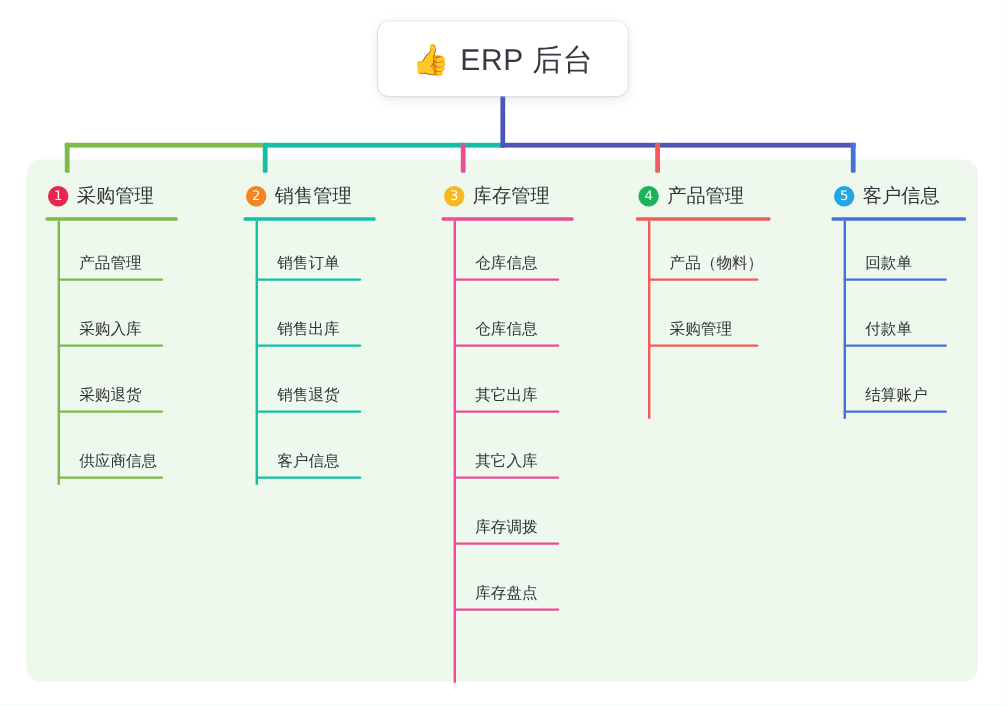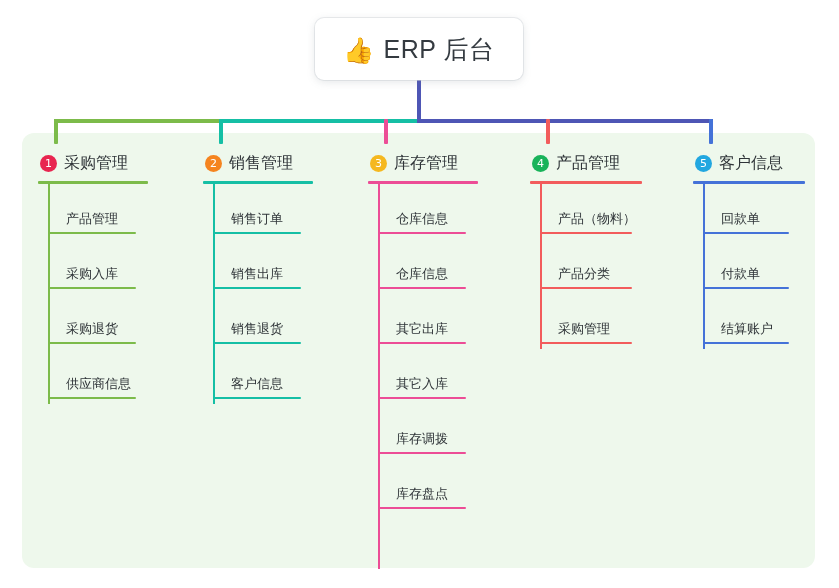--- a/index.html
+++ b/index.html
@@ -174,24 +174,20 @@
           <span class="col-title">产品管理</span>
         </div>
         <div class="head-rule" style="width: 112px; background: rgb(242, 92, 92);"></div>
         <div class="items" style="height: 165px;">
           <div class="spine" style="height: 165px; background: rgb(242, 92, 92);"></div>
           <div class="item">
             <span class="item-label">产品（物料）</span>
             <div class="item-rule" style="width: 92px; background: rgb(242, 92, 92);"></div>
           </div>
           <div class="item">
-            <span class="item-label">产品分类</span>
-            <div class="item-rule" style="width: 92px; background: rgb(242, 92, 92);"></div>
-          </div>
-          <div class="item">
             <span class="item-label">采购管理</span>
             <div class="item-rule" style="width: 92px; background: rgb(242, 92, 92);"></div>
           </div>
         </div>
       </div>
       <div class="col" style="left: 693px; top: 150px;">
         <div class="col-head">
           <span class="badge" style="background: rgb(34, 167, 224);">5</span>
           <span class="col-title">客户信息</span>
         </div>

